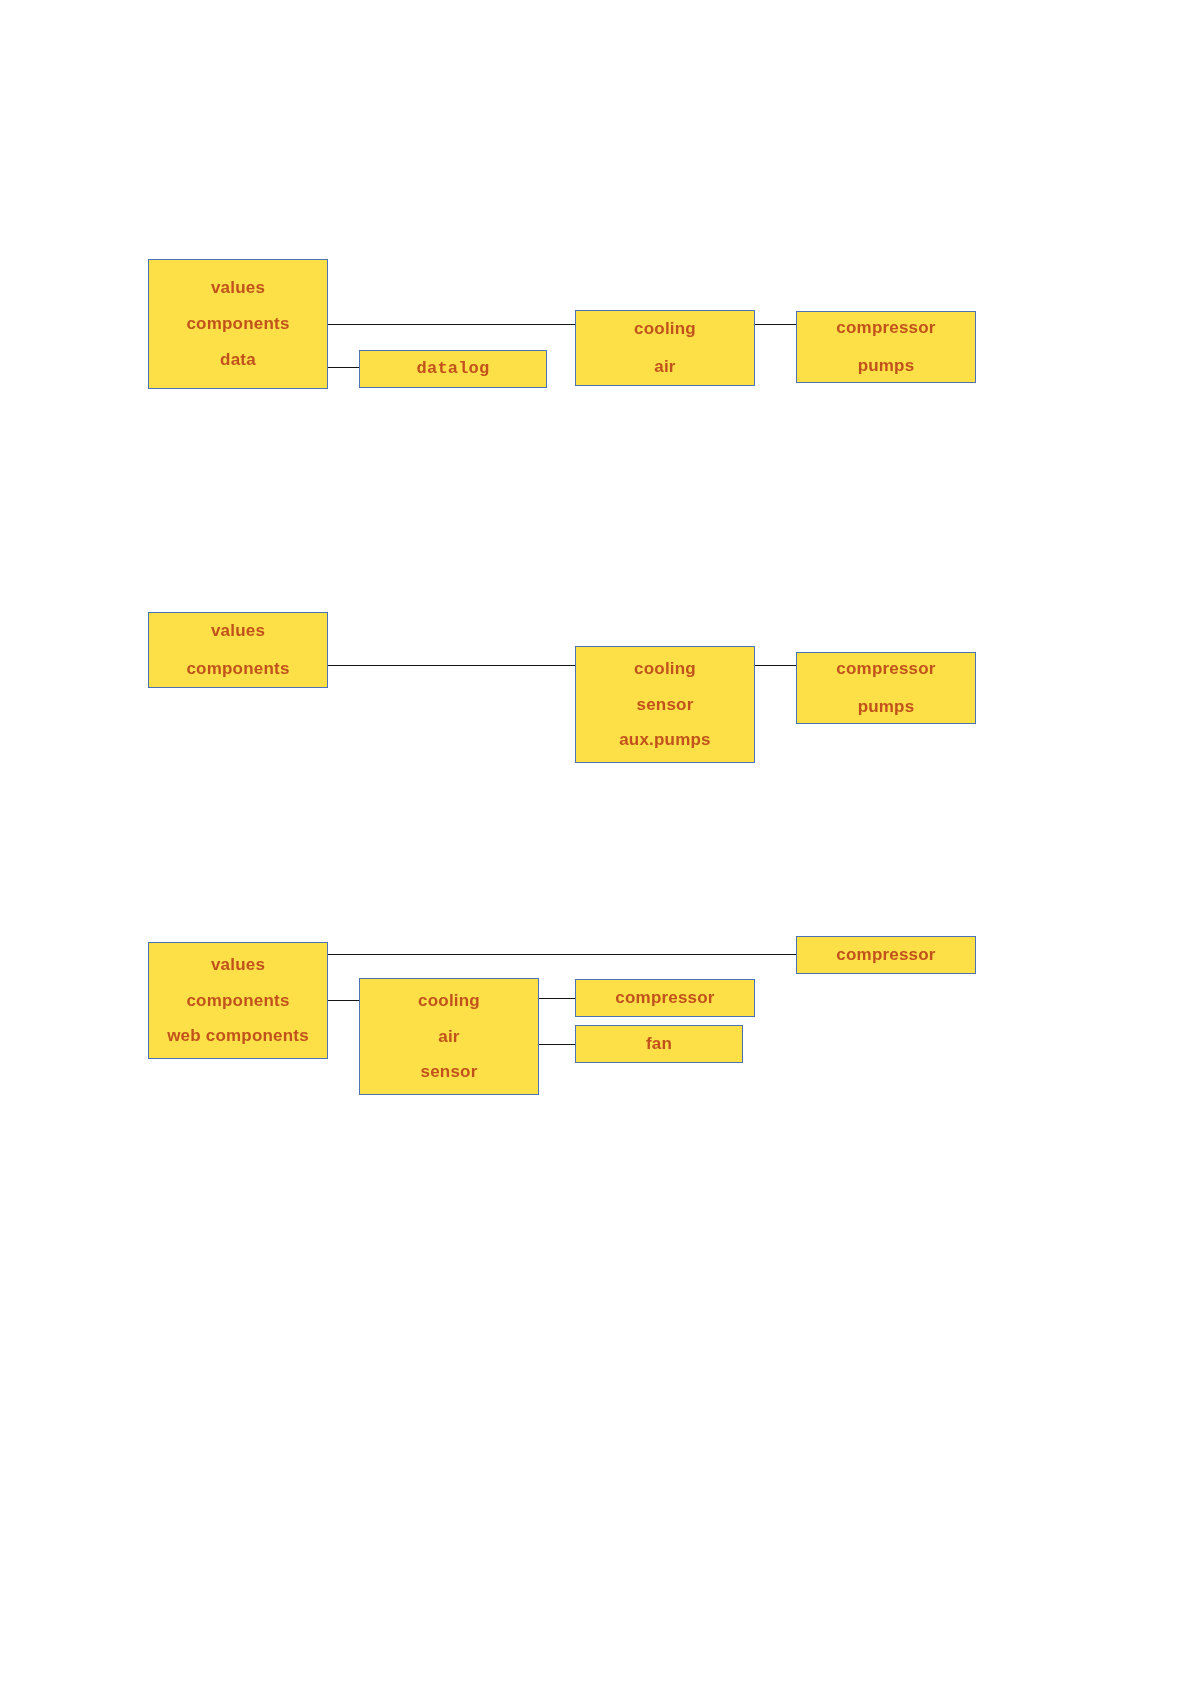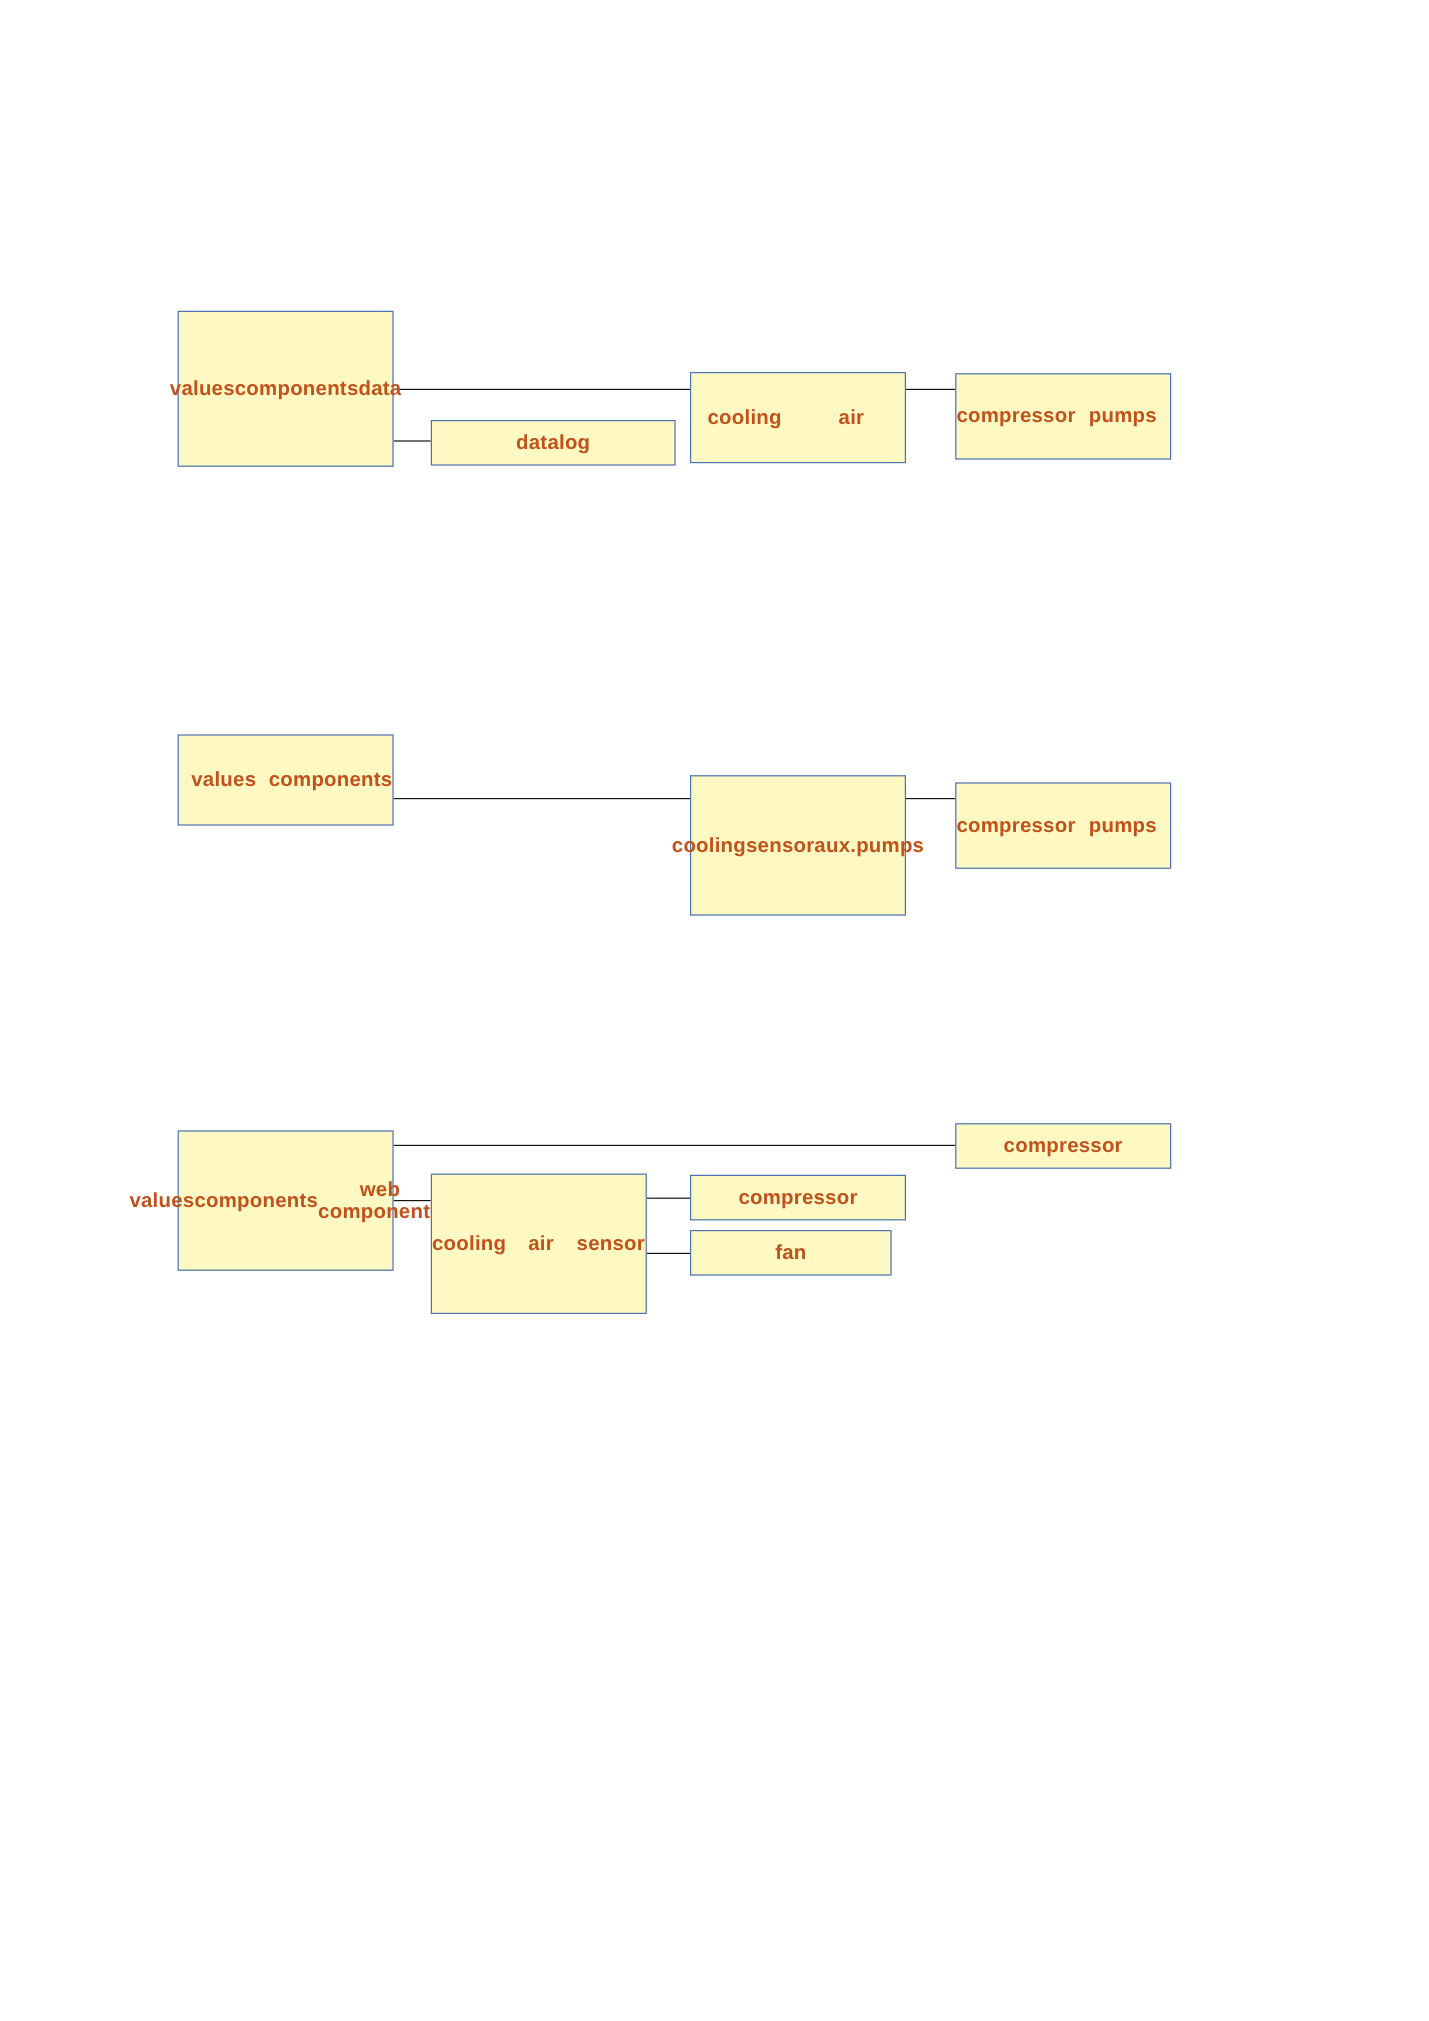--- a/index.html
+++ b/index.html
@@ -16,24 +16,24 @@
   }
   #canvas {
     position: absolute;
     left: 0; top: 0;
     width: 1191px;
     height: 1684px;
   }
   .node {
     position: absolute;
     box-sizing: border-box;
-    background: #fef9c3;
+    background: #fde047;
     border: 1px solid #4a72b4;
     display: flex;
-    flex-direction: row;
+    flex-direction: column;
     align-items: center;
     justify-content: center;
     color: #c1521c;
     font-weight: bold;
     font-size: 17px;
     letter-spacing: 0.2px;
     z-index: 2;
   }
   .node .line {
     display: block;
@@ -60,21 +60,21 @@
   <div class="node multi" style="left:148px; top:259px; width:180px; height:130px;">
     <span class="line">values</span>
     <span class="line">components</span>
     <span class="line">data</span>
   </div>
 
   <div class="conn h" style="left:328px; top:324px; width:247px;"></div>
 
   <div class="conn h" style="left:328px; top:367px; width:31px;"></div>
 
-  <div class="node one" style="left:359px; top:350px; width:204px; height:38px;">
+  <div class="node one" style="left:359px; top:350px; width:188px; height:38px;font-family:Liberation Mono, monospace;">
     <span class="line">datalog</span>
   </div>
 
   <div class="node two" style="left:575px; top:310px; width:180px; height:76px;">
     <span class="line">cooling</span>
     <span class="line">air</span>
   </div>
 
   <div class="conn h" style="left:755px; top:324px; width:41px;"></div>
 

